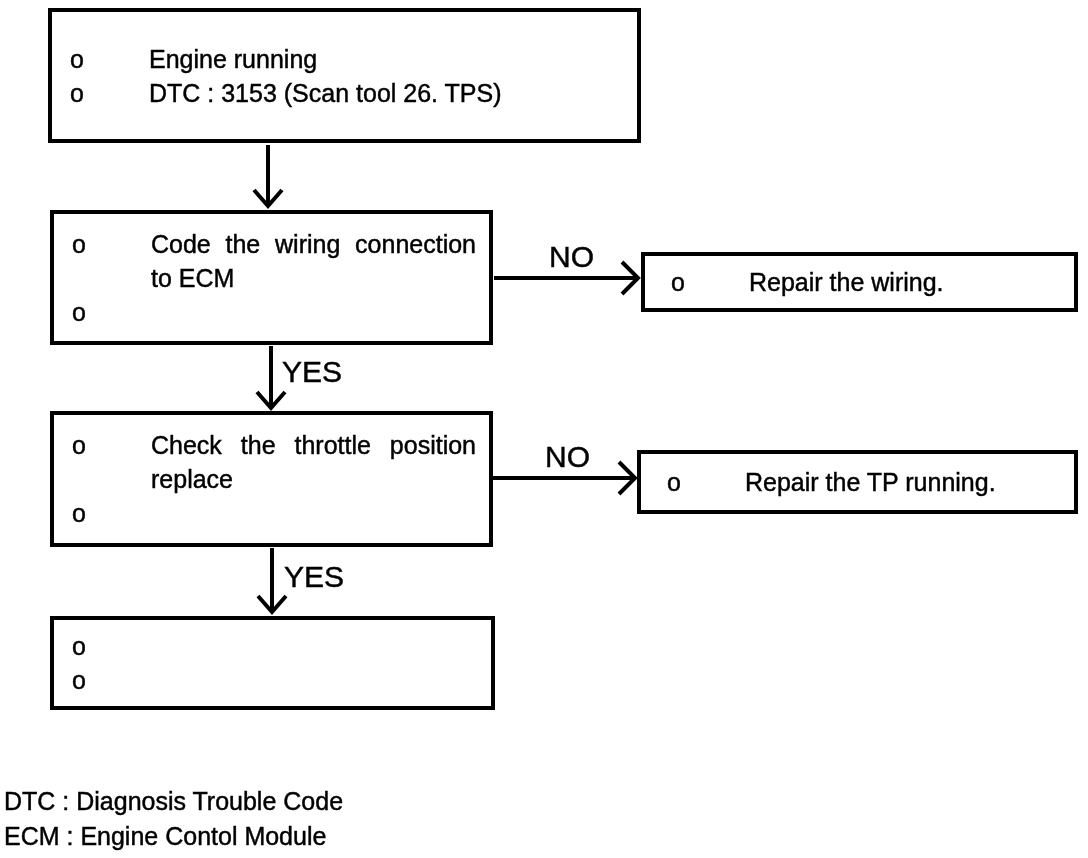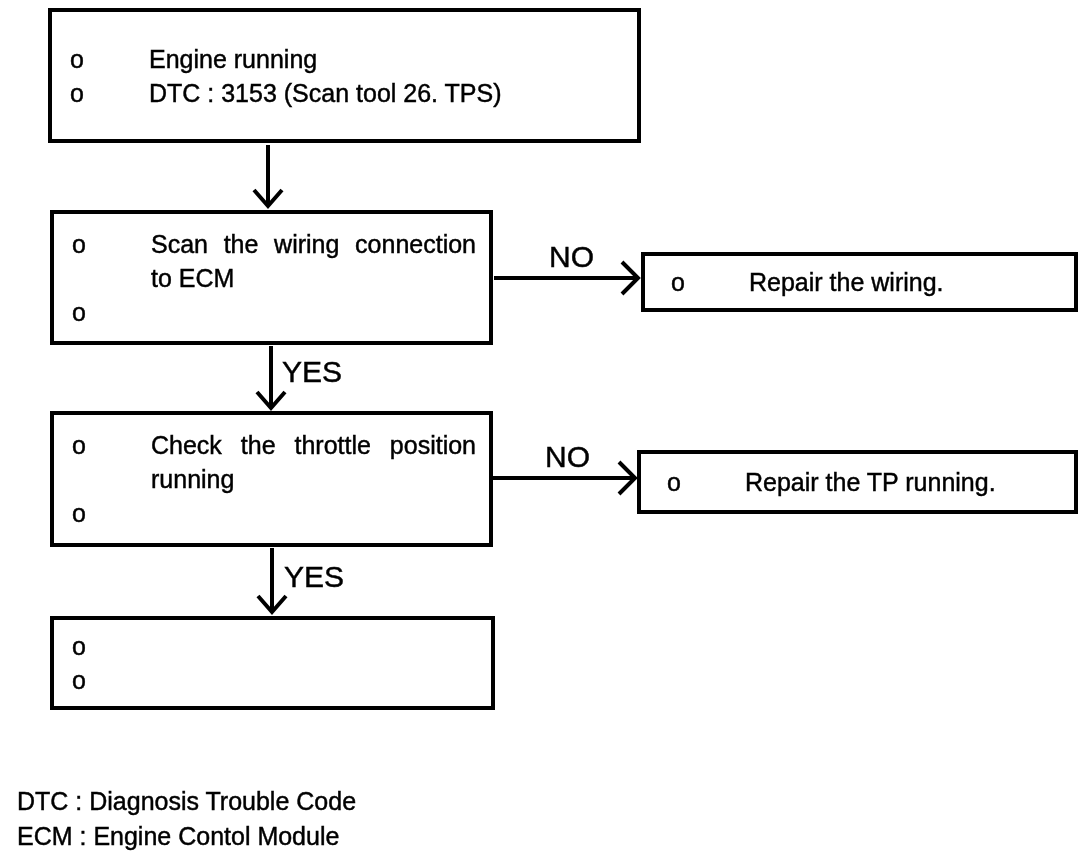--- a/index.html
+++ b/index.html
@@ -23,21 +23,21 @@
   }
   .node .row { display:flex; align-items:flex-start; }
   .node .bullet { flex:0 0 46px; width:46px; }
   .node .txt { flex:1; min-width:0;margin-left:33px; }
   .node .txt.justify { text-align:justify; }
   .node.action { padding-left:26px; }
   .node.action .bullet { flex:0 0 45px; width:45px; }
 
   .edge-label { position:absolute; font-size:30px; line-height:30px; white-space:nowrap; }
 
-  .legend { position:absolute; left:4px; top:784px; font-size:25px; line-height:35px;margin-left:13px; }
+  .legend { position:absolute; left:4px; top:784px; font-size:25px; line-height:35px; }
 </style>
 </head>
 <body>
 
 <div class="canvas">
 
   <svg class="connectors" width="1088" height="858" viewBox="0 0 1088 858" aria-hidden="true">
     <g>
       <line x1="268" y1="145" x2="268" y2="204"></line>
       <path d="M254,190 L268,206 L282,190"></path>
@@ -67,38 +67,38 @@
     </div>
     <div class="row">
       <span class="bullet">o</span>
       <span class="txt">DTC : 3153 (Scan tool 26. TPS)</span>
     </div>
   </div>
 
   <div class="node" style="left:50px; top:210px; width:443px; height:135px;">
     <div class="row">
       <span class="bullet">o</span>
-      <span class="txt justify">Scan the wiring connection to ECM</span>
+      <span class="txt justify">Code the wiring connection to ECM</span>
     </div>
     <div class="row">
       <span class="bullet">o</span>
     </div>
   </div>
 
   <div class="node action" style="left:641px; top:252px; width:437px; height:60px;">
     <div class="row">
       <span class="bullet">o</span>
       <span class="txt">Repair the wiring.</span>
     </div>
   </div>
 
   <div class="node" style="left:50px; top:411px; width:443px; height:136px;">
     <div class="row">
       <span class="bullet">o</span>
-      <span class="txt justify">Check the throttle position running</span>
+      <span class="txt justify">Check the throttle position replace</span>
     </div>
     <div class="row">
       <span class="bullet">o</span>
     </div>
   </div>
 
   <div class="node action" style="left:637px; top:450px; width:441px; height:64px;">
     <div class="row">
       <span class="bullet">o</span>
       <span class="txt">Repair the TP running.</span>

